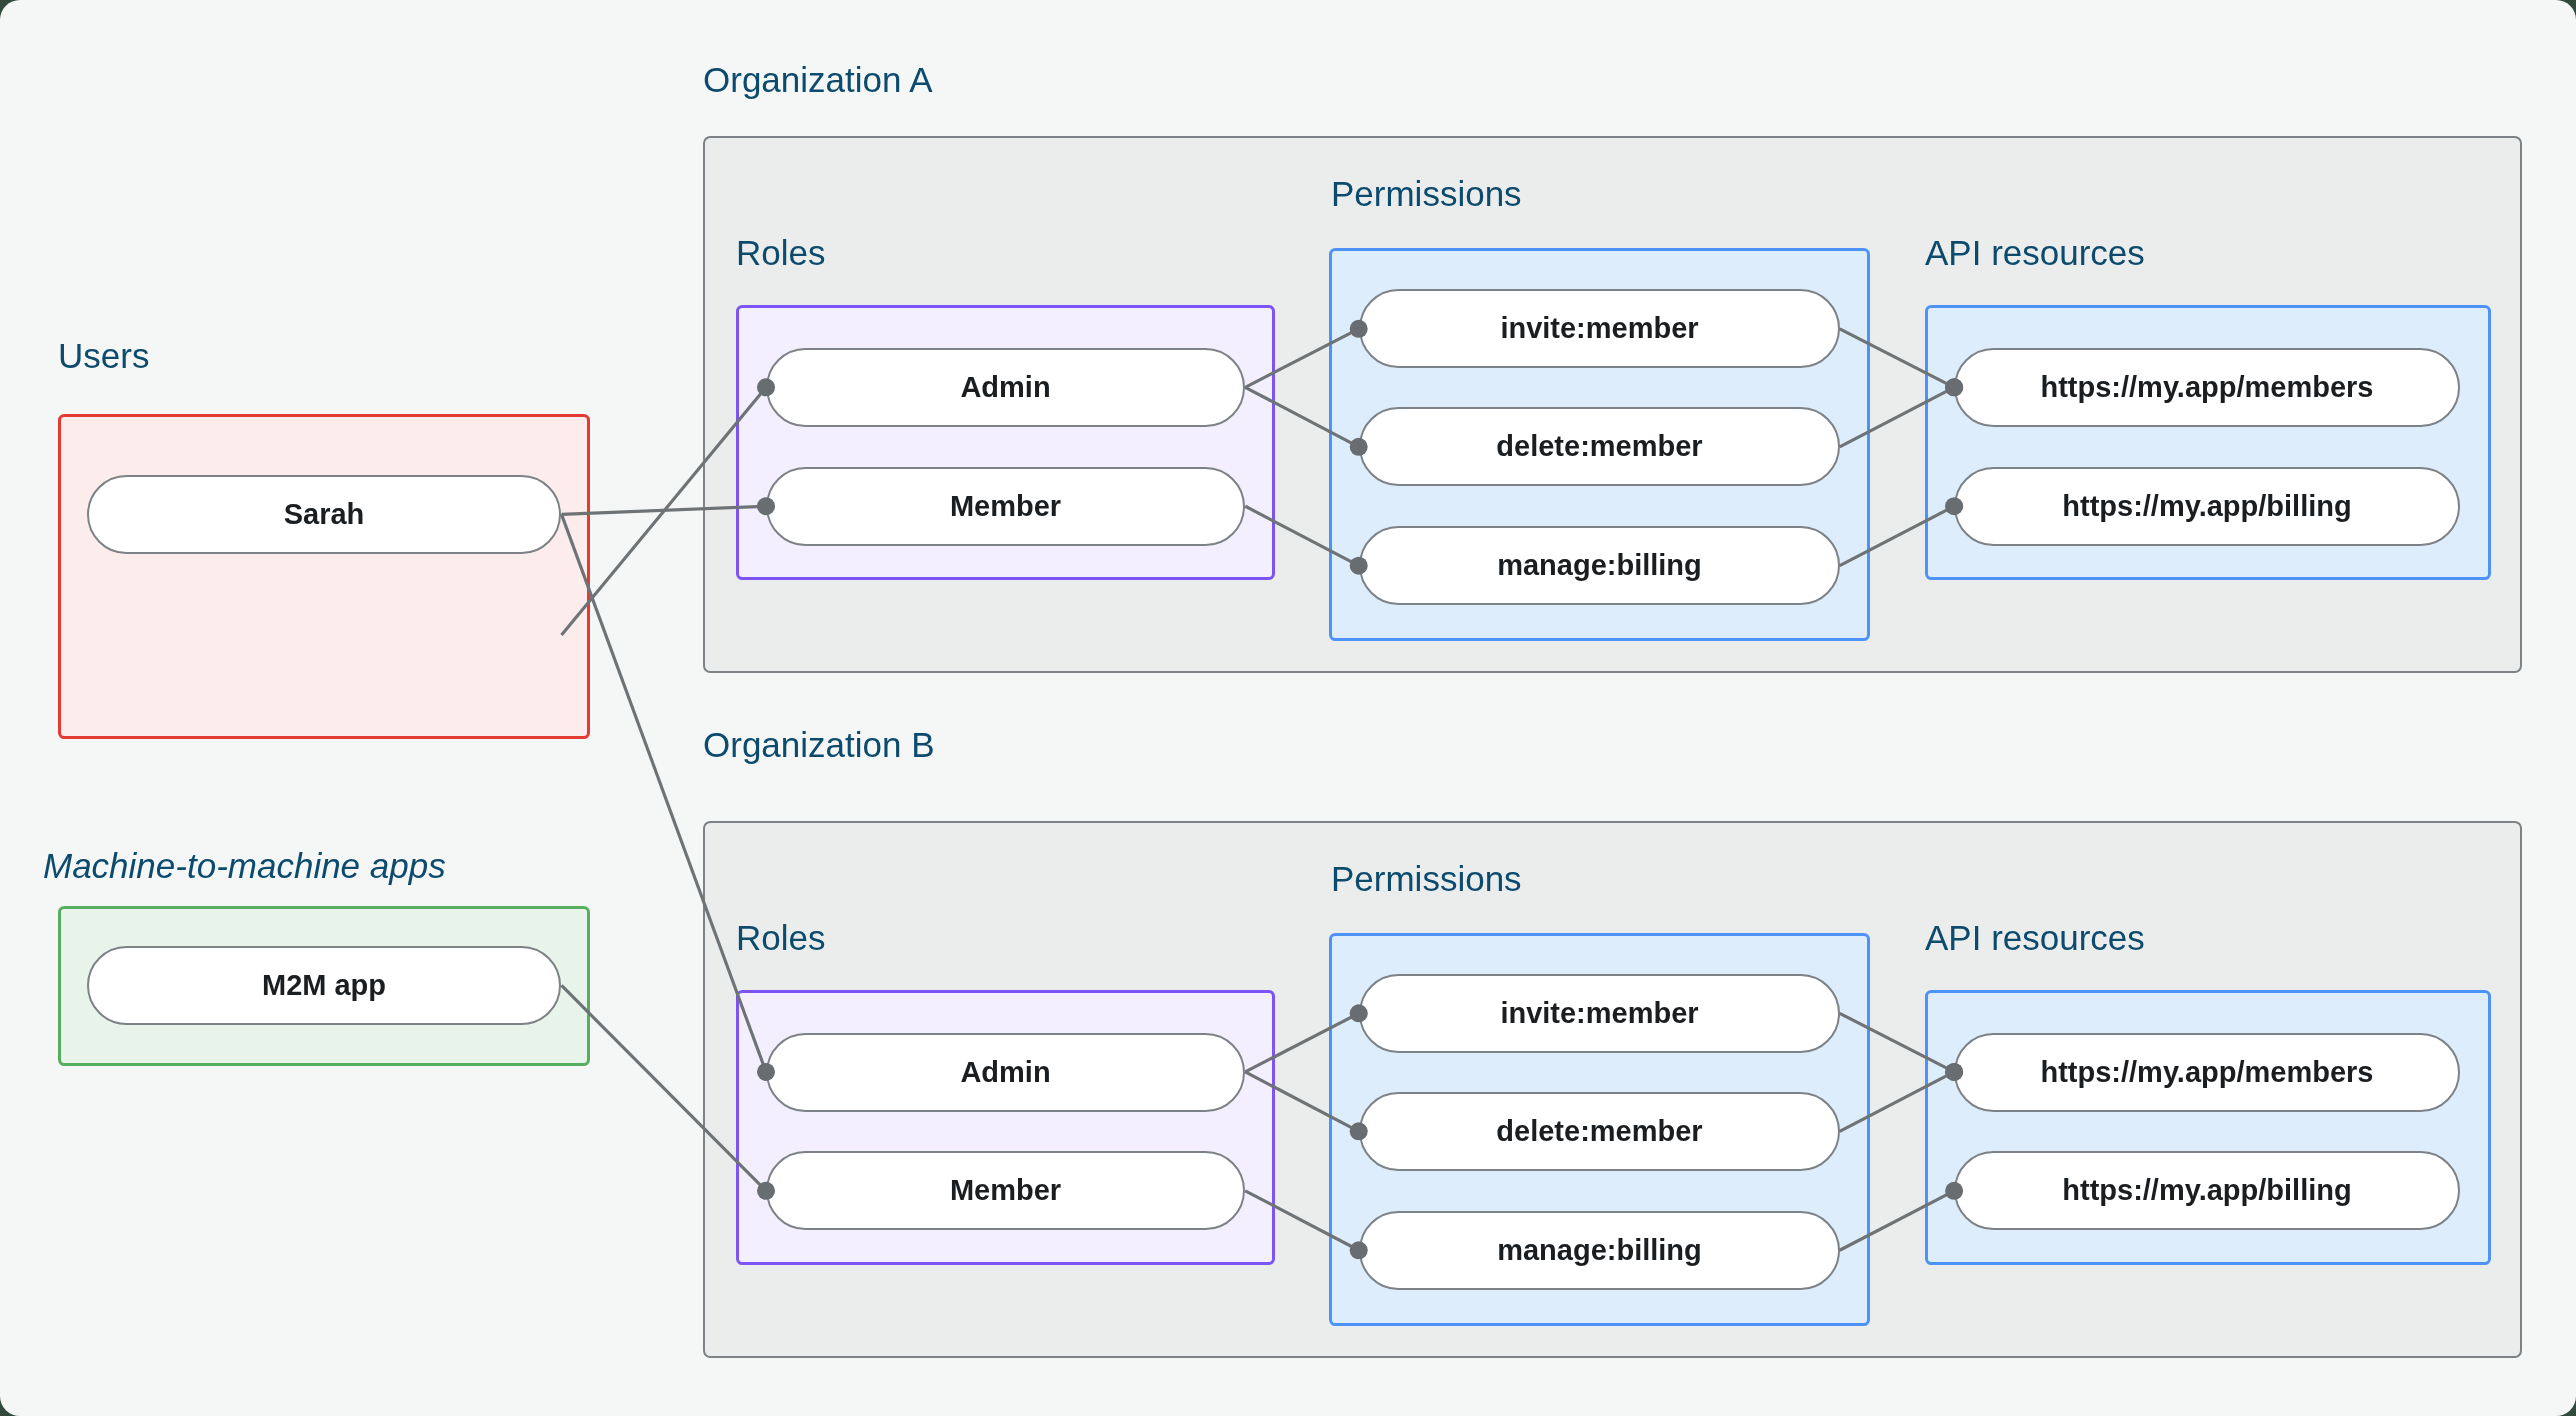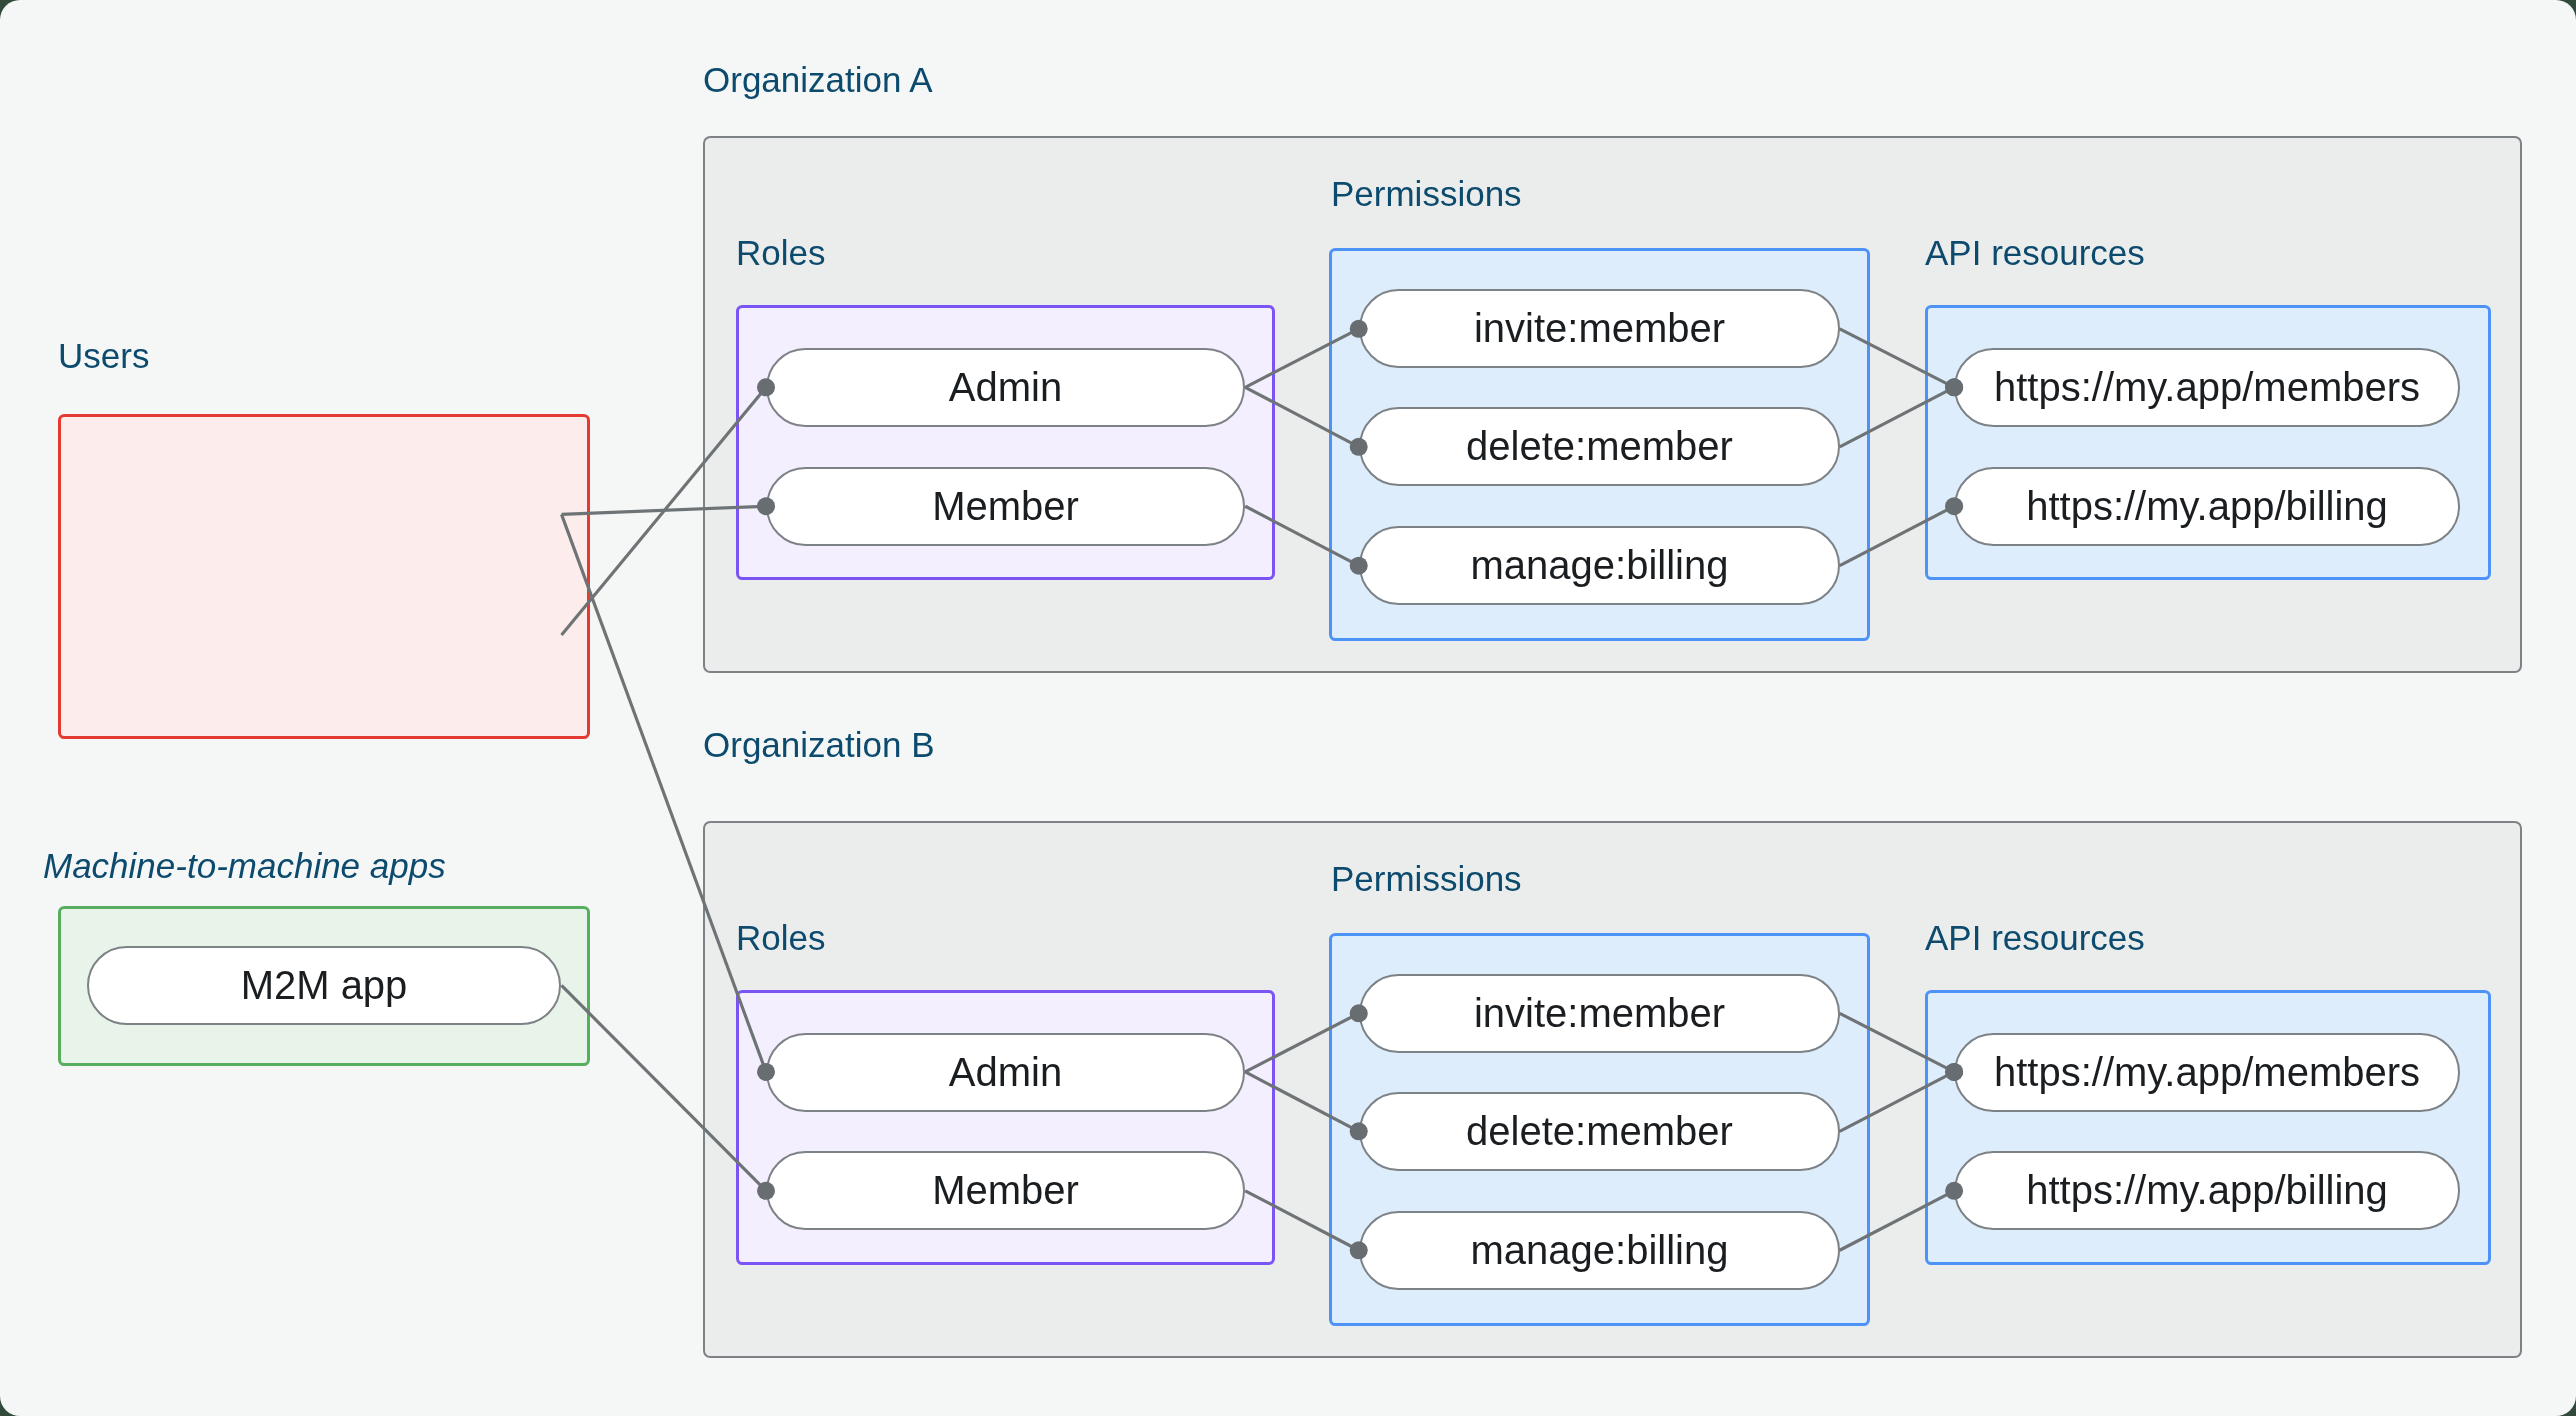--- a/index.html
+++ b/index.html
@@ -56,41 +56,43 @@
   .box-green{background:var(--green-fill);border:3.6px solid var(--green-border);}
   .box-purple{background:var(--purple-fill);border:3.6px solid var(--purple-border);}
   .box-blue{background:var(--blue-fill);border:3.6px solid var(--blue-border);}
   .pill{
     position:absolute;
     height:79px;
     background:var(--pill-fill);
     border:2.7px solid var(--pill-border);
     border-radius:40px;
     display:flex;align-items:center;justify-content:center;
-    font-size:40px;
+    font-size:29px;
     color:#1b1e21;
     white-space:nowrap;
     z-index:2;
+    font-weight:bold;
   }
   #edges-svg{
     position:absolute;left:0;top:0;width:2576px;height:1416px;
     z-index:3;
     pointer-events:none;
   }
   .layer-boxes{position:absolute;left:0;top:0;width:100%;height:100%;z-index:1;}
 </style>
 </head>
 <body>
 
 <div id="canvas">
 
   <div class="layer-boxes">
 
     <div class="section-label" style="left:58px;top:335px;">Users</div>
     <div class="group-box box-red" style="left:58px;top:414px;width:532px;height:325px;"></div>
+    <div class="pill" id="node-sarah" style="left:87px;top:475px;width:474px;">Sarah</div>
 
     <div class="section-label" style="left:43px;top:845px;font-style:italic;">Machine-to-machine apps</div>
     <div class="group-box box-green" style="left:58px;top:906px;width:532px;height:160px;"></div>
     <div class="pill" id="node-m2m_app" style="left:87px;top:946px;width:474px;">M2M app</div>
 
     <div class="section-label" style="left:703px;top:59px;">Organization A</div>
     <div class="org-box" style="left:703px;top:136px;width:1819px;height:537px;"></div>
 
     <div class="section-label" style="left:736px;top:232px;">Roles</div>
     <div class="group-box box-purple" style="left:736px;top:305px;width:539px;height:275px;"></div>

